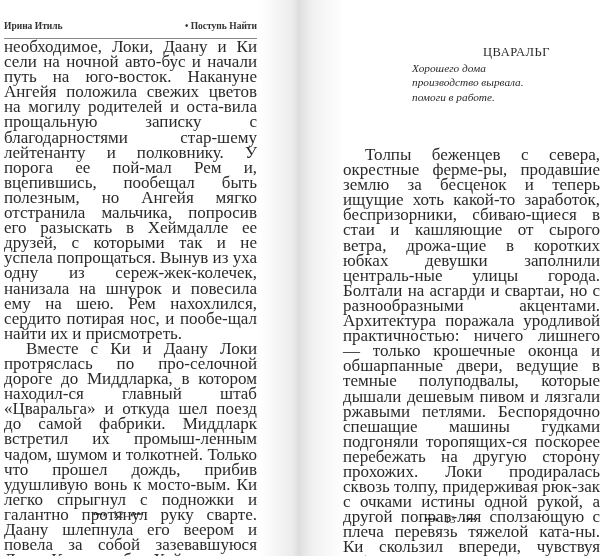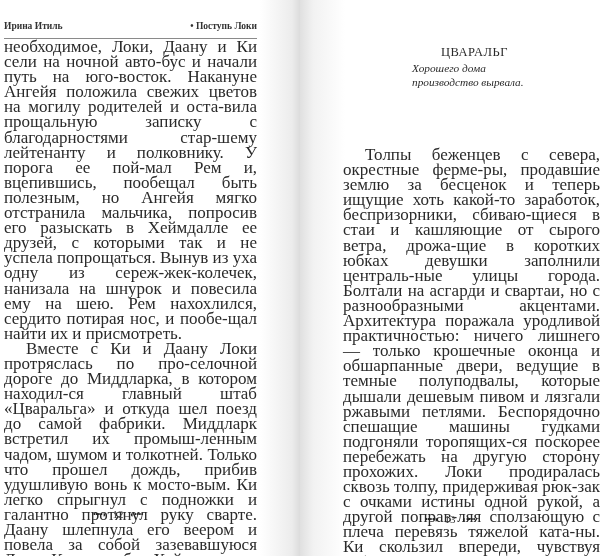--- a/index.html
+++ b/index.html
@@ -35,59 +35,60 @@
   }
   .page-left .body-text { left: 4px; top: 39px; width: 253px; }
   .page-right .body-text { left: 43px; top: 147px; width: 257px; }
   .body-text p { margin: 0; }
   .indent { text-indent: 22px; }
   .poem {
     position: absolute; left: 112px; top: 45px; width: 180px;
     font-size: 11.3px; line-height: 14.6px;
   }
   .poem-title {
-    font-size: 12.5px; letter-spacing: 0.5px; margin-left: 29px; margin-bottom: 1px;
+    font-size: 12.5px; letter-spacing: 0.5px; margin-left: 29px; margin-bottom: 1px; text-align: center;
   }
   .poem-line { font-style: italic; }
   .folio {
     position: absolute; font-size: 11px; color: #444;
     display: flex; align-items: center; gap: 6px;
   }
   .page-left .folio { left: 93px; top: 508px; }
   .page-right .folio { left: 425px; top: 513px; left: 125px; }
   .orn { font-size: 8px; letter-spacing: -0.5px; color: #222; }
 </style>
 </head>
 <body>
 
 <div class="spread">
 
   <div class="page page-left">
     <div class="gutter-left"></div>
     <div class="running-head">
       <span>Ирина Итиль</span>
-      <span>• Поступь Локи</span>
+      <span>• Поступь Найти</span>
     </div>
     <div class="body-text">
       <p>необходимое, Локи, Даану и Ки сели на ночной авто-бус и начали путь на юго-восток. Накануне Ангейя положила свежих цветов на могилу родителей и оста-вила прощальную записку с благодарностями стар-шему лейтенанту и полковнику. У порога ее пой-мал Рем и, вцепившись, пообещал быть полезным, но Ангейя мягко отстранила мальчика, попросив его разыскать в Хеймдалле ее друзей, с которыми так и не успела попрощаться. Вынув из уха одну из сереж-жек-колечек, нанизала на шнурок и повесила ему на шею. Рем нахохлился, сердито потирая нос, и пообе-щал найти их и присмотреть.</p>
       <p class="indent">Вместе с Ки и Даану Локи протряслась по про-селочной дороге до Миддларка, в котором находил-ся главный штаб «Цваральга» и откуда шел поезд до самой фабрики. Миддларк встретил их промыш-ленным чадом, шумом и толкотней. Только что прошел дождь, прибив удушливую вонь к мосто-вым. Ки легко спрыгнул с подножки и галантно протянул руку сварте. Даану шлепнула его веером и повела за собой зазевавшуюся Локи. Казалось бы, Хеймдалль — вот где оплот цивилизации, но Мид-дларк оказался хуже. За пятнадцать минут их попы-тались два раза ограбить и один раз завлечь в под-польный клуб наперсточников. Веселые девушки в рабочих серых комбинезонах и одинаковых серых париках в цветах «Цваральга» прямо на вокзале раз-брасывали листовки и пихали в руки спешащим людям анкеты. Ки Иогма, подмигнув одной девуш-ке, на лету схватил бумагу. Крупными буквами на сине-сером фоне было напечатано, будто в скале высечено:</p>
     </div>
     <div class="folio">
       <span class="orn">••••◗</span>
       <span>12</span>
       <span class="orn">◖••••</span>
     </div>
   </div>
 
   <div class="page page-right">
     <div class="gutter-right"></div>
     <div class="poem">
       <div class="poem-title">ЦВАРАЛЬГ</div>
       <div class="poem-line">Хорошего дома</div>
       <div class="poem-line">производство вырвала.</div>
+      <div class="poem-line">помоги в работе.</div>
     </div>
     <div class="body-text">
       <p class="indent">Толпы беженцев с севера, окрестные ферме-ры, продавшие землю за бесценок и теперь ищущие хоть какой-то заработок, беспризорники, сбиваю-щиеся в стаи и кашляющие от сырого ветра, дрожа-щие в коротких юбках девушки заполнили централь-ные улицы города. Болтали на асгарди и свартаи, но с разнообразными акцентами. Архитектура поражала уродливой практичностью: ничего лишнего — только крошечные оконца и обшарпанные двери, ведущие в темные полуподвалы, которые дышали дешевым пивом и лязгали ржавыми петлями. Беспорядочно спешащие машины гудками подгоняли торопящих-ся поскорее перебежать на другую сторону прохожих. Локи продиралась сквозь толпу, придерживая рюк-зак с очками истины одной рукой, а другой поправ-ляя сползающую с плеча перевязь тяжелой ката-ны. Ки скользил впереди, чувствуя себя как дома на шумных улицах. Даану, высокомерно поджимая губы, подталкивала Локи в спину, чтобы не упустить Ки из виду. Она немного потеряла свой лоск, но не вредный характер. Локи уже подметила, что ворча-нием и напускной надменностью сварта скрывает неуверенность. Вклиниваясь между двумя телами, Ангейя с трудом вырвала застрявшую катану, думая, как аккуратнее расспросить Даану о ее матери. Поче-</p>
     </div>
     <div class="folio">
       <span class="orn">••••◗</span>
       <span>13</span>
       <span class="orn">◖••••</span>
     </div>
   </div>

